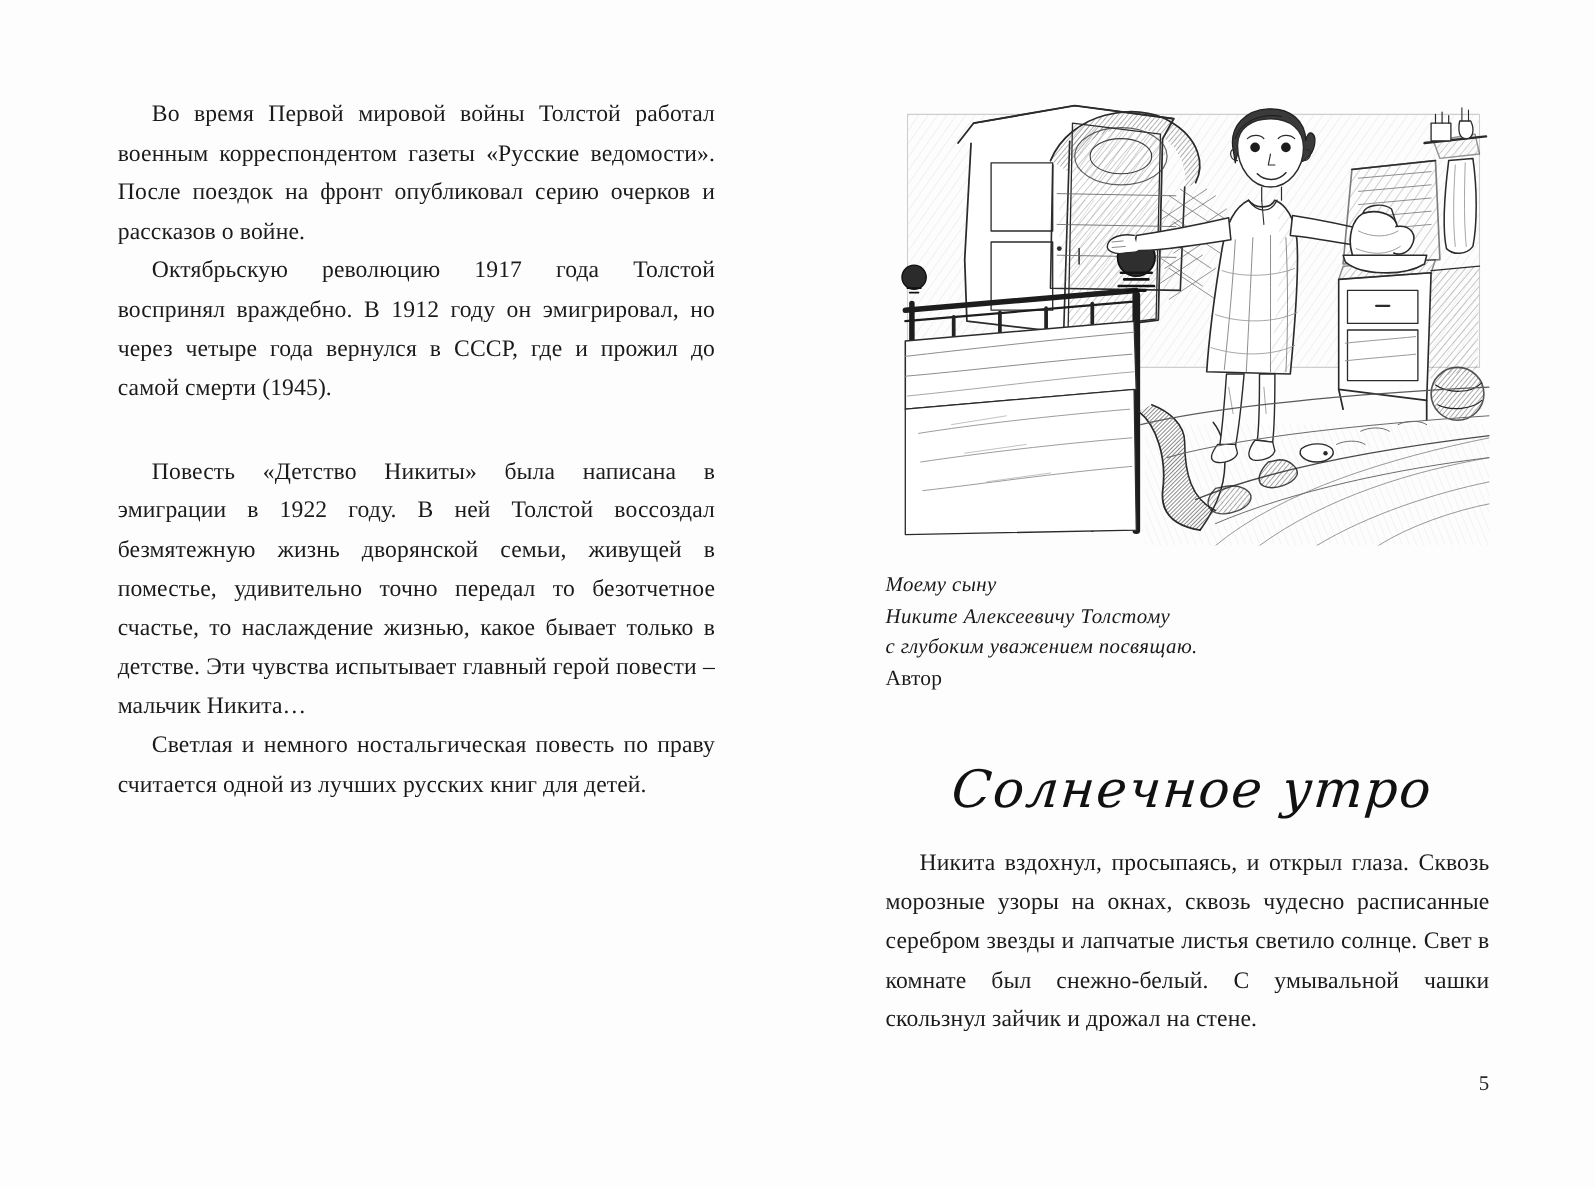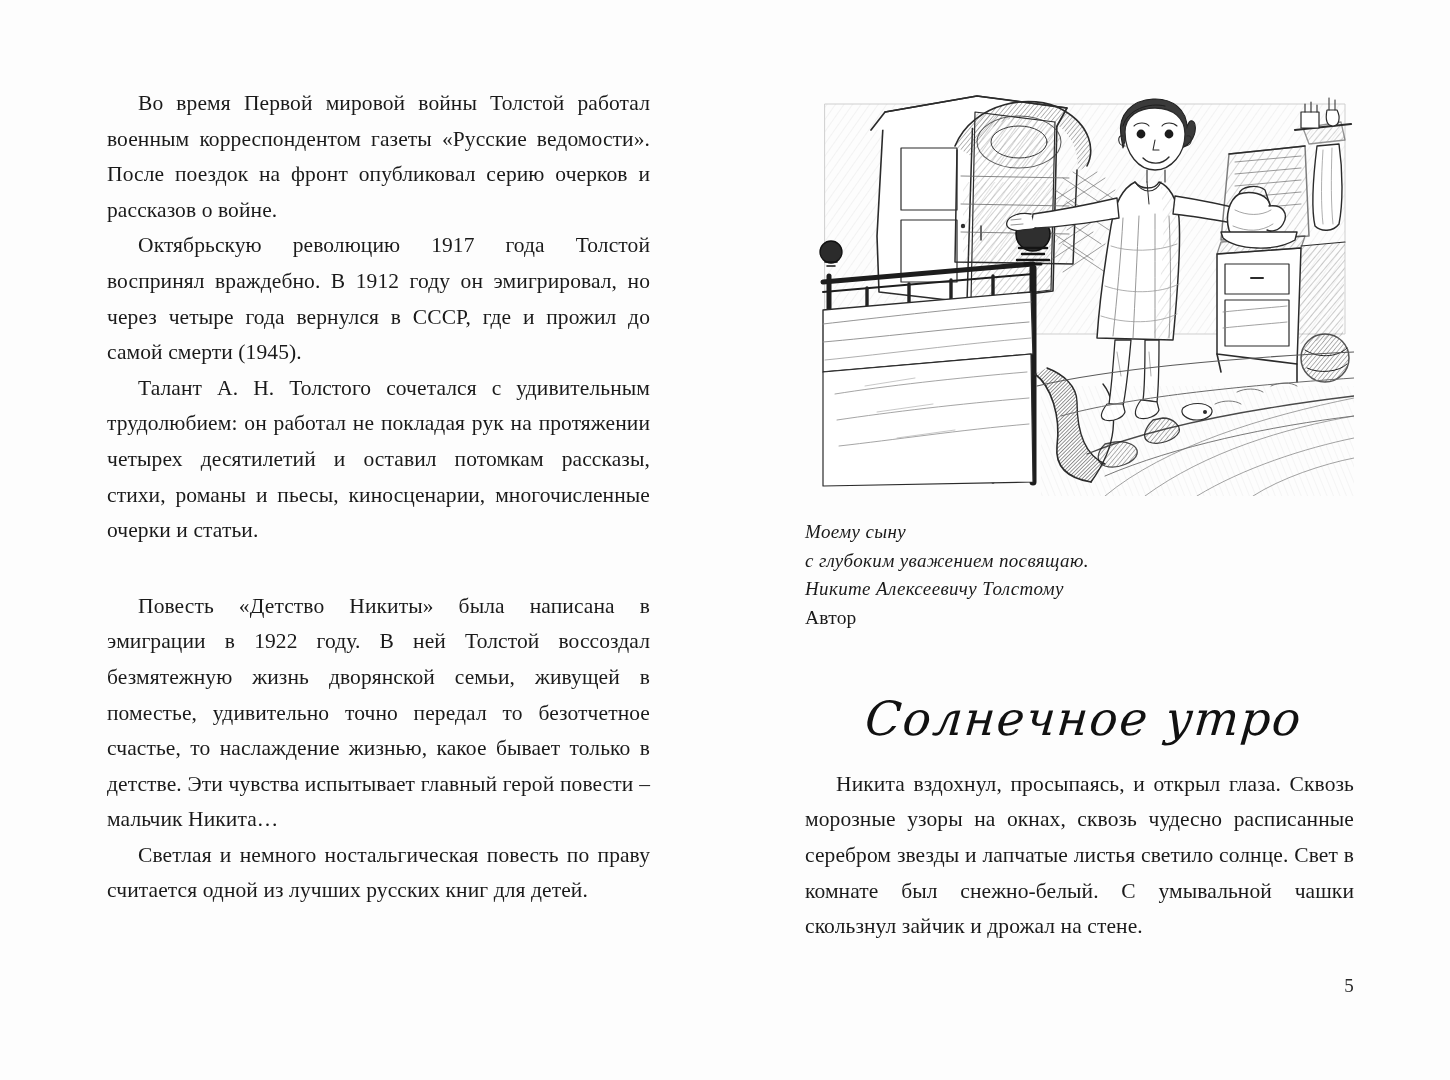--- a/index.html
+++ b/index.html
@@ -116,21 +116,20 @@
 </head>
 <body>
 
 <div class="page">
 
   <div class="column-left">
 
     <div class="body-text">
       <p>Во время Первой мировой войны Толстой ра­ботал военным корреспондентом газеты «Рус­ские ведомости». После поездок на фронт опуб­ликовал серию очерков и рассказов о войне.</p>
       <p>Октябрьскую революцию 1917 года Толстой воспринял враждебно. В 1912 году он эмигри­ровал, но через четыре года вернулся в СССР, где и прожил до самой смерти (1945).</p>
-      <p>Талант А. Н. Толстого сочетался с удивитель­ным трудолюбием: он работал не покладая рук на протяжении четырех десятилетий и оставил потомкам рассказы, стихи, романы и пьесы, ки­носценарии, многочисленные очерки и статьи.</p>
     </div>
 
     <div class="block-gap"></div>
 
     <div class="body-text">
       <p>Повесть «Детство Никиты» была написана в эмиграции в 1922 году. В ней Толстой вос­создал безмятежную жизнь дворянской семьи, живущей в поместье, удивительно точно передал то безотчетное счастье, то наслаждение жизнью, какое бывает только в детстве. Эти чувства ис­пытывает главный герой повести – мальчик Никита…</p>
       <p>Светлая и немного ностальгическая повесть по праву считается одной из лучших русских книг для детей.</p>
     </div>
 
   </div>
@@ -358,22 +357,22 @@
           <path d="M378 322 C386 316, 400 316, 406 322 C410 328, 402 334, 392 334
                    C382 334, 374 328, 378 322 Z" fill="#ffffff" stroke-width="1.2"></path>
           <circle cx="400" cy="326" r="2" fill="#2b2b2b" stroke="none"></circle>
 
         </g>
       </svg>
     </div>
 
     <div class="dedication">
       <div>Моему сыну</div>
+      <div>Никите Алексеевичу Толстому</div>
       <div>с глубоким уважением посвящаю.</div>
-      <div>Никите Алексеевичу Толстому</div>
       <div class="author-line">Автор</div>
     </div>
 
     <h1 class="chapter-title">Солнечное утро</h1>
 
     <div class="body-text chapter-body">
       <p>Никита вздохнул, просыпаясь, и открыл гла­за. Сквозь морозные узоры на окнах, сквозь чу­десно расписанные серебром звезды и лапчатые листья светило солнце. Свет в комнате был снежно-белый. С умывальной чашки скользнул зайчик и дрожал на стене.</p>
     </div>
 
   </div>

